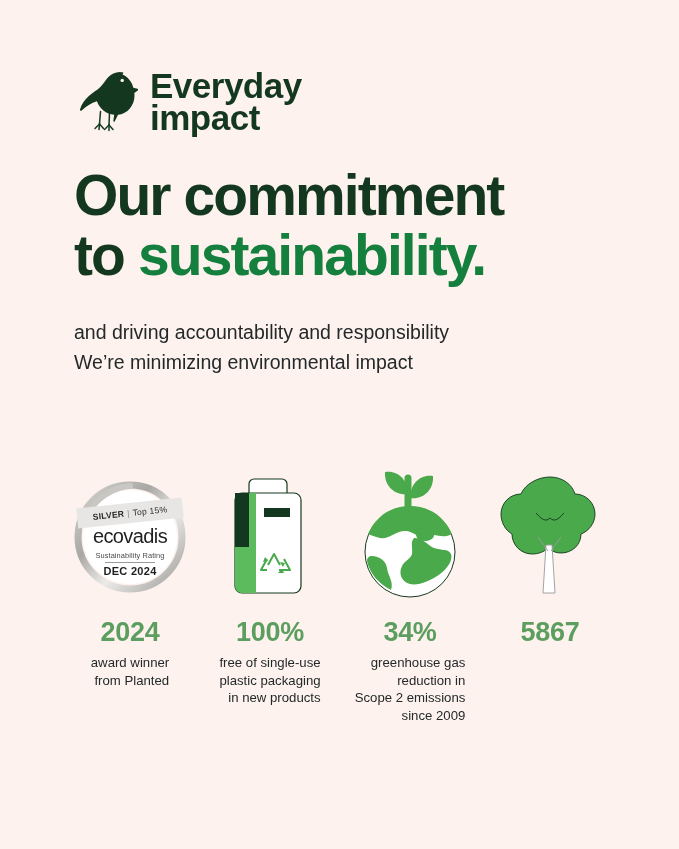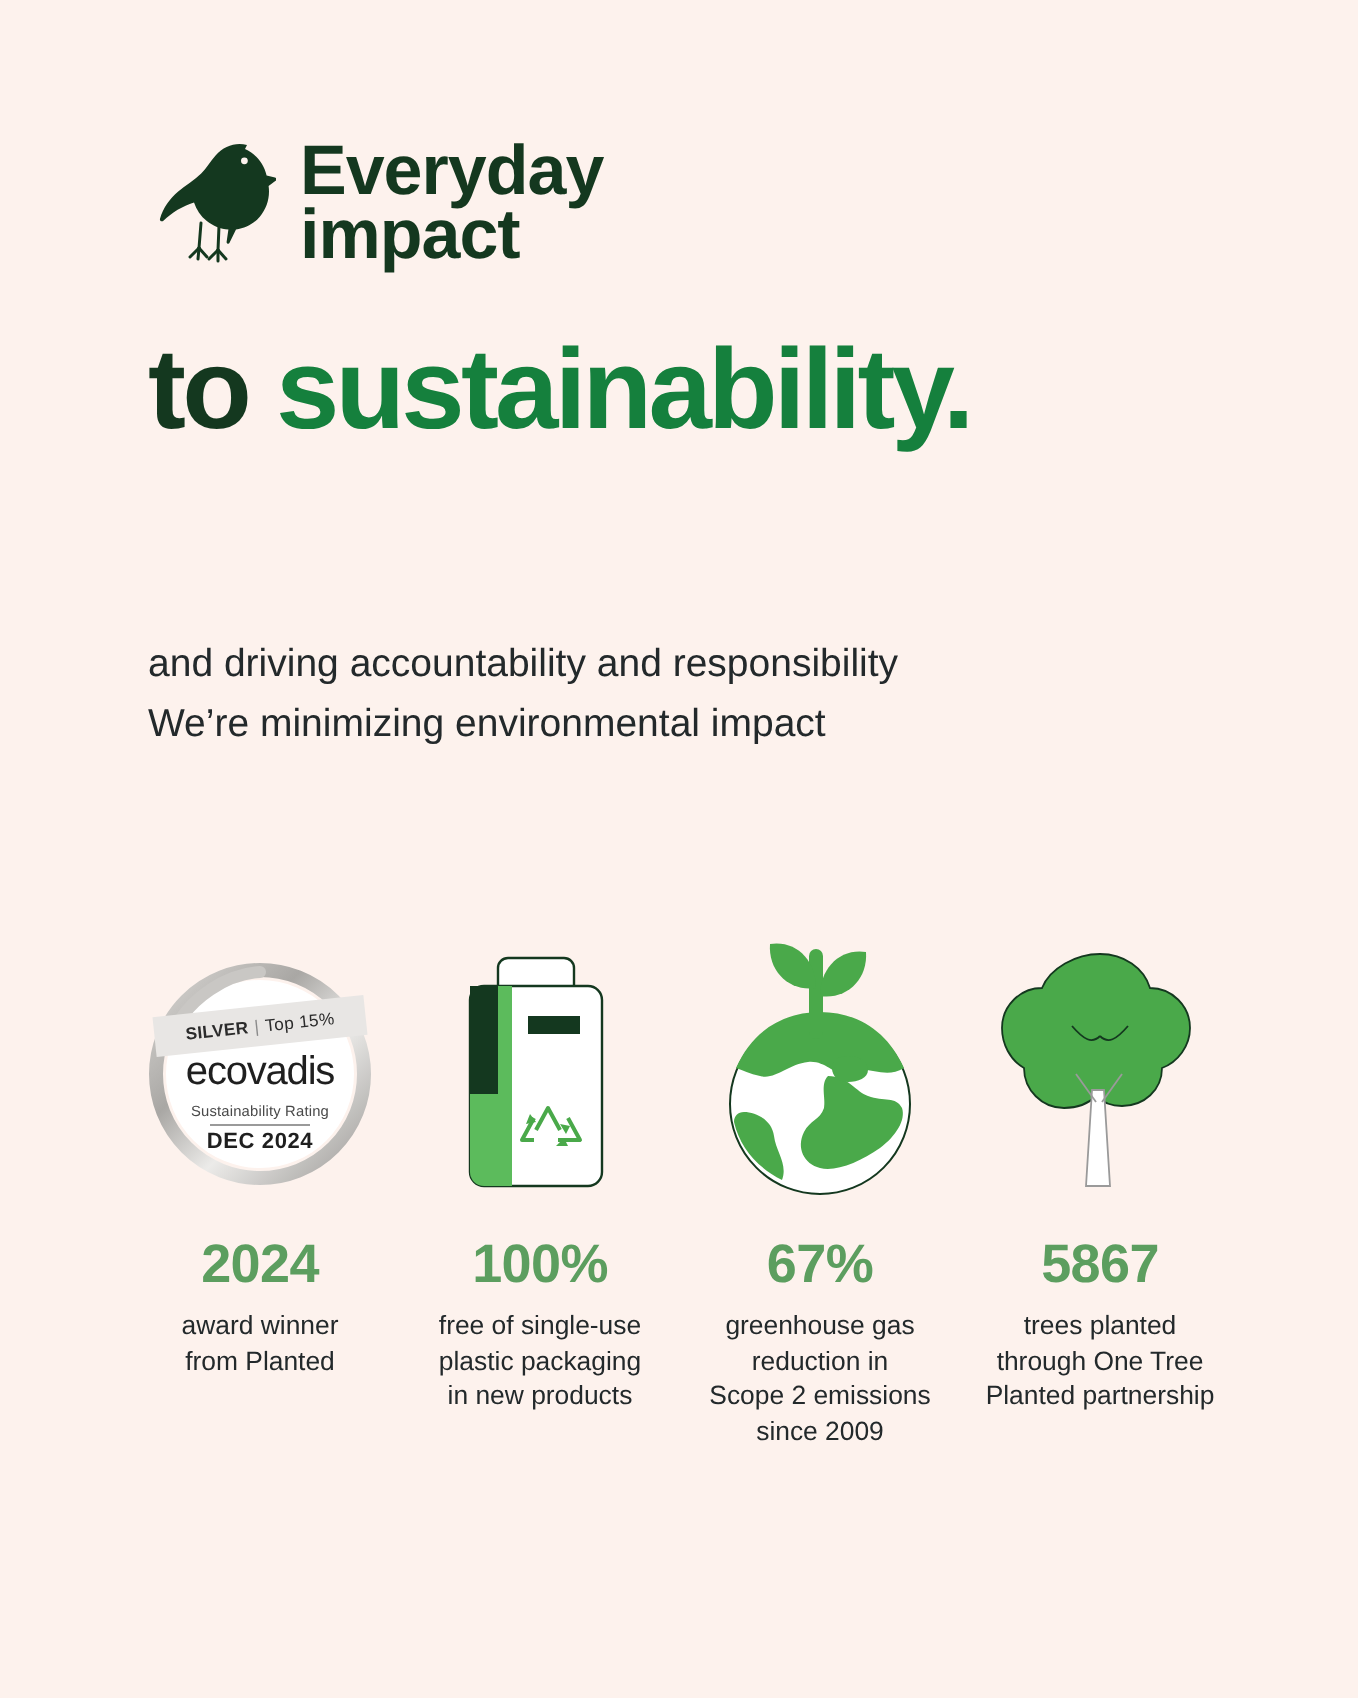--- a/index.html
+++ b/index.html
@@ -41,21 +41,21 @@
     position:absolute; left:60px; top:468px; width:560px;
     display:grid; grid-template-columns:repeat(4,1fr);
   }
   .stat { display:flex; flex-direction:column; align-items:center; }
   .stat-icon { height:135px; display:flex; align-items:center; justify-content:center; }
   .stat-value {
     font-size:27px; color:#5c9e5f; font-weight:700;
     margin-top:14px; letter-spacing:-0.3px;
   }
   .stat-caption {
-    margin-top:6px; text-align:center; font-size:13.2px;
+    margin-top:6px; text-align:right; font-size:13.2px;
     line-height:1.33; color:#23292b;
   }
   .stat-caption span { display:block; }
 
   
   .badge-wrap { position:relative; width:118px; height:118px; }
   .badge-text { position:absolute; inset:0; }
   .badge-ribbon {
     position:absolute; left:6px; top:26px; width:106px; height:20px;
     background:#e8e6e4; transform:rotate(-6deg);
@@ -100,20 +100,21 @@
         <path d="M33 61 L33 66.5"></path>
       </g>
     </svg>
     <div class="logo-word">
       <span>Everyday</span>
       <span class="l2">impact</span>
     </div>
   </div>
 
   <h1 class="headline">
+    <span>Our commitment</span>
     <span class="hl2"><span>to </span><span class="accent">sustainability.</span></span>
   </h1>
 
   <p class="body-copy">
     <span>and driving accountability and responsibility</span>
     <span>We’re minimizing environmental impact</span>
   </p>
 
   <div class="stats">
 
@@ -187,42 +188,37 @@
           <circle cx="56" cy="84" r="45" fill="#ffffff" stroke="#14381f" stroke-width="1"></circle>
           <path d="M14 66 C22 48 37 38 56 38 C75 38 90 48 98 66 C88 72 80 64 72 68 C64 72 60 62 50 63 C40 64 34 72 26 70 C21 69 17 67 14 66 Z" fill="#4aa94a"></path>
           <path d="M13 93 C16 106 25 116 37 122 C40 114 34 108 33 100 C32 92 24 88 18 88 C15 88 13 90 13 93 Z" fill="#4aa94a"></path>
           <path d="M60 70 C70 70 74 78 80 80 C88 83 94 80 97 86 C99 92 94 100 86 106 C76 113 64 118 56 116 C48 114 44 106 48 98 C51 92 56 92 58 86 C59 81 56 74 60 70 Z" fill="#4aa94a"></path>
           <path d="M70 60 C76 60 80 63 80 67 C80 71 75 73 70 73 C65 73 62 70 62 66 C62 62 65 60 70 60 Z" fill="#4aa94a"></path>
           <path d="M54 48 L54 10" stroke="#4aa94a" stroke-width="7" stroke-linecap="round" fill="none"></path>
           <path d="M54 26 C54 12 44 2 31 4 C30 18 41 28 54 26 Z" fill="#4aa94a"></path>
           <path d="M56 30 C56 16 66 6 79 8 C80 22 69 32 56 30 Z" fill="#4aa94a"></path>
         </svg>
       </div>
-      <div class="stat-value">67%</div>
+      <div class="stat-value">34%</div>
       <div class="stat-caption">
         <span>greenhouse gas</span>
         <span>reduction in</span>
         <span>Scope 2 emissions</span>
         <span>since 2009</span>
       </div>
     </div>
 
     <div class="stat">
       <div class="stat-icon">
         <svg viewBox="0 0 100 130" width="100" height="130">
           <path d="M50 6 C62 6 72 13 75 23 C86 23 95 32 95 43 C95 52 89 60 81 63 C81 74 72 82 61 82 C56 82 51 80 48 77 C44 81 38 83 32 83 C21 83 12 74 12 63 C5 59 1 51 1 43 C1 32 10 23 21 23 C25 13 38 6 50 6 Z" fill="#4aa94a" stroke="#14381f" stroke-width="0.9"></path>
           <path d="M46 74 L43 122 L55 122 L52 74 Z" fill="#ffffff" stroke="#9a9a9a" stroke-width="0.9"></path>
           <path d="M48 80 L38 66" stroke="#9a9a9a" stroke-width="0.9" fill="none"></path>
           <path d="M51 80 L61 66" stroke="#9a9a9a" stroke-width="0.9" fill="none"></path>
           <path d="M36 42 C42 49 46 51 50 47" stroke="#14381f" stroke-width="0.9" fill="none"></path>
           <path d="M64 42 C58 49 54 51 50 47" stroke="#14381f" stroke-width="0.9" fill="none"></path>
         </svg>
       </div>
       <div class="stat-value">5867</div>
-      <div class="stat-caption">
-        <span>trees planted</span>
-        <span>through One Tree</span>
-        <span>Planted partnership</span>
-      </div>
     </div>
 
   </div>
 </div>
 
 </body></html>

